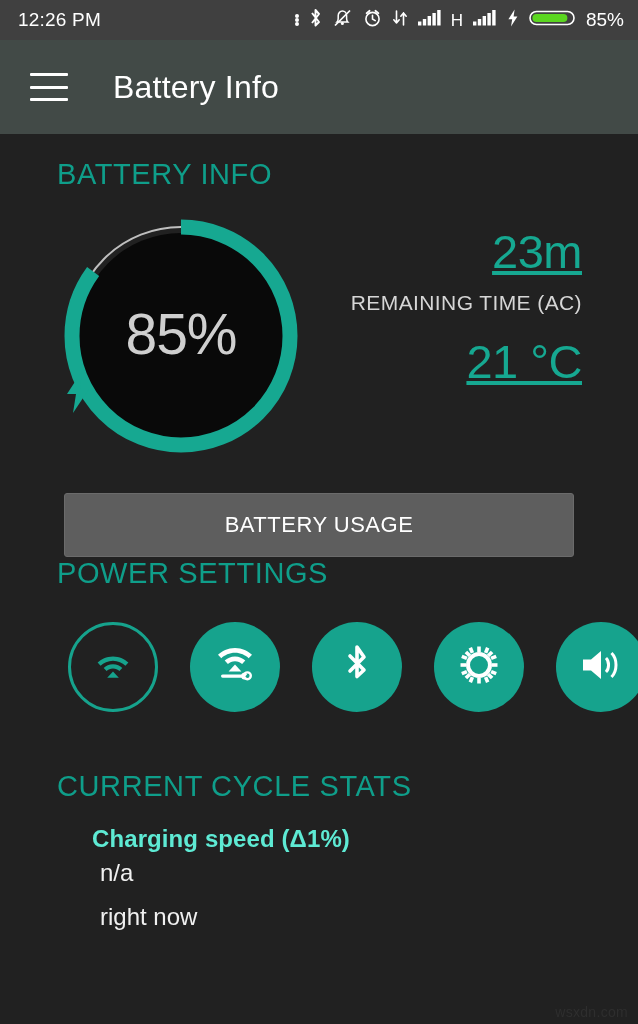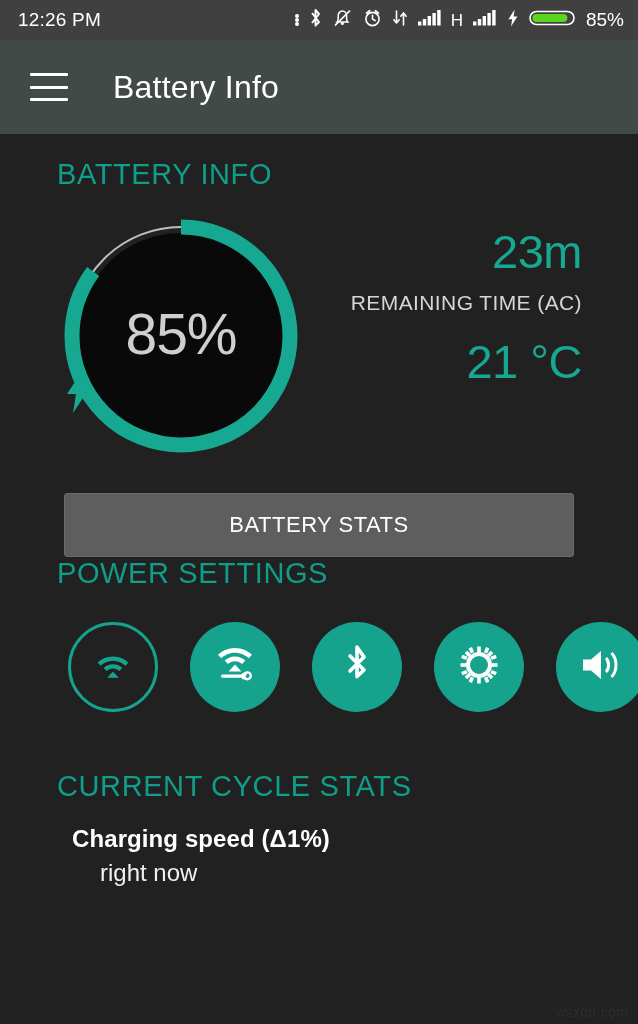--- a/index.html
+++ b/index.html
@@ -142,20 +142,21 @@
     flex: 1 1 auto;
     text-align: right;
     padding-right: 56px;
     padding-top: 10px;
   }
   .stat-value {
     color: #16a891;
     font-size: 47px;
     line-height: 1.05;
     letter-spacing: -0.5px;
+    text-decoration: underline;
   }
   .stat-label {
     color: #d6d6d6;
     font-size: 21px;
     letter-spacing: 0.4px;
     margin-top: 15px;
   }
   .stat-gap { height: 22px; }
 
   
@@ -198,24 +199,24 @@
   }
   .pwr-btn.outline {
     background: transparent;
     border: 3px solid #16a38d;
   }
 
   
   .cycle-section { margin-top: 58px; }
   .cycle-list { margin-top: 22px; }
   .cycle-key {
-    color: #ffffff;
+    color: #5eead4;
     font-size: 24px;
     font-weight: bold;
-    padding-left: 72px;
+    padding-left: 92px;
     margin-bottom: 6px;
     letter-spacing: 0.1px;
   }
   .cycle-val {
     color: #f0f0f0;
     font-size: 24px;
     padding-left: 100px;
     margin-bottom: 16px;
   }
 
@@ -345,21 +346,21 @@
       </div>
 
       <div class="stats-col">
         <div class="stat-value">23m</div>
         <div class="stat-label">REMAINING TIME (AC)</div>
         <div class="stat-gap"></div>
         <div class="stat-value">21 °C</div>
       </div>
     </div>
 
-    <button class="usage-btn">BATTERY STATS</button>
+    <button class="usage-btn">BATTERY USAGE</button>
   </div>
 
   <div class="power-section">
     <div class="section-title">POWER SETTINGS</div>
 
     <div class="power-icons">
 
       <div class="pwr-btn outline">
         <span>
           <svg width="44" height="34" viewBox="0 0 44 34">
@@ -427,18 +428,19 @@
         </span>
       </div>
     </div>
   </div>
 
   <div class="cycle-section">
     <div class="section-title">CURRENT CYCLE STATS</div>
 
     <div class="cycle-list">
       <div class="cycle-key">Charging speed (Δ1%)</div>
+      <div class="cycle-val">n/a</div>
       <div class="cycle-val">right now</div>
     </div>
   </div>
 
   <div class="watermark">wsxdn.com</div>
 </div>
 
 </body></html>

